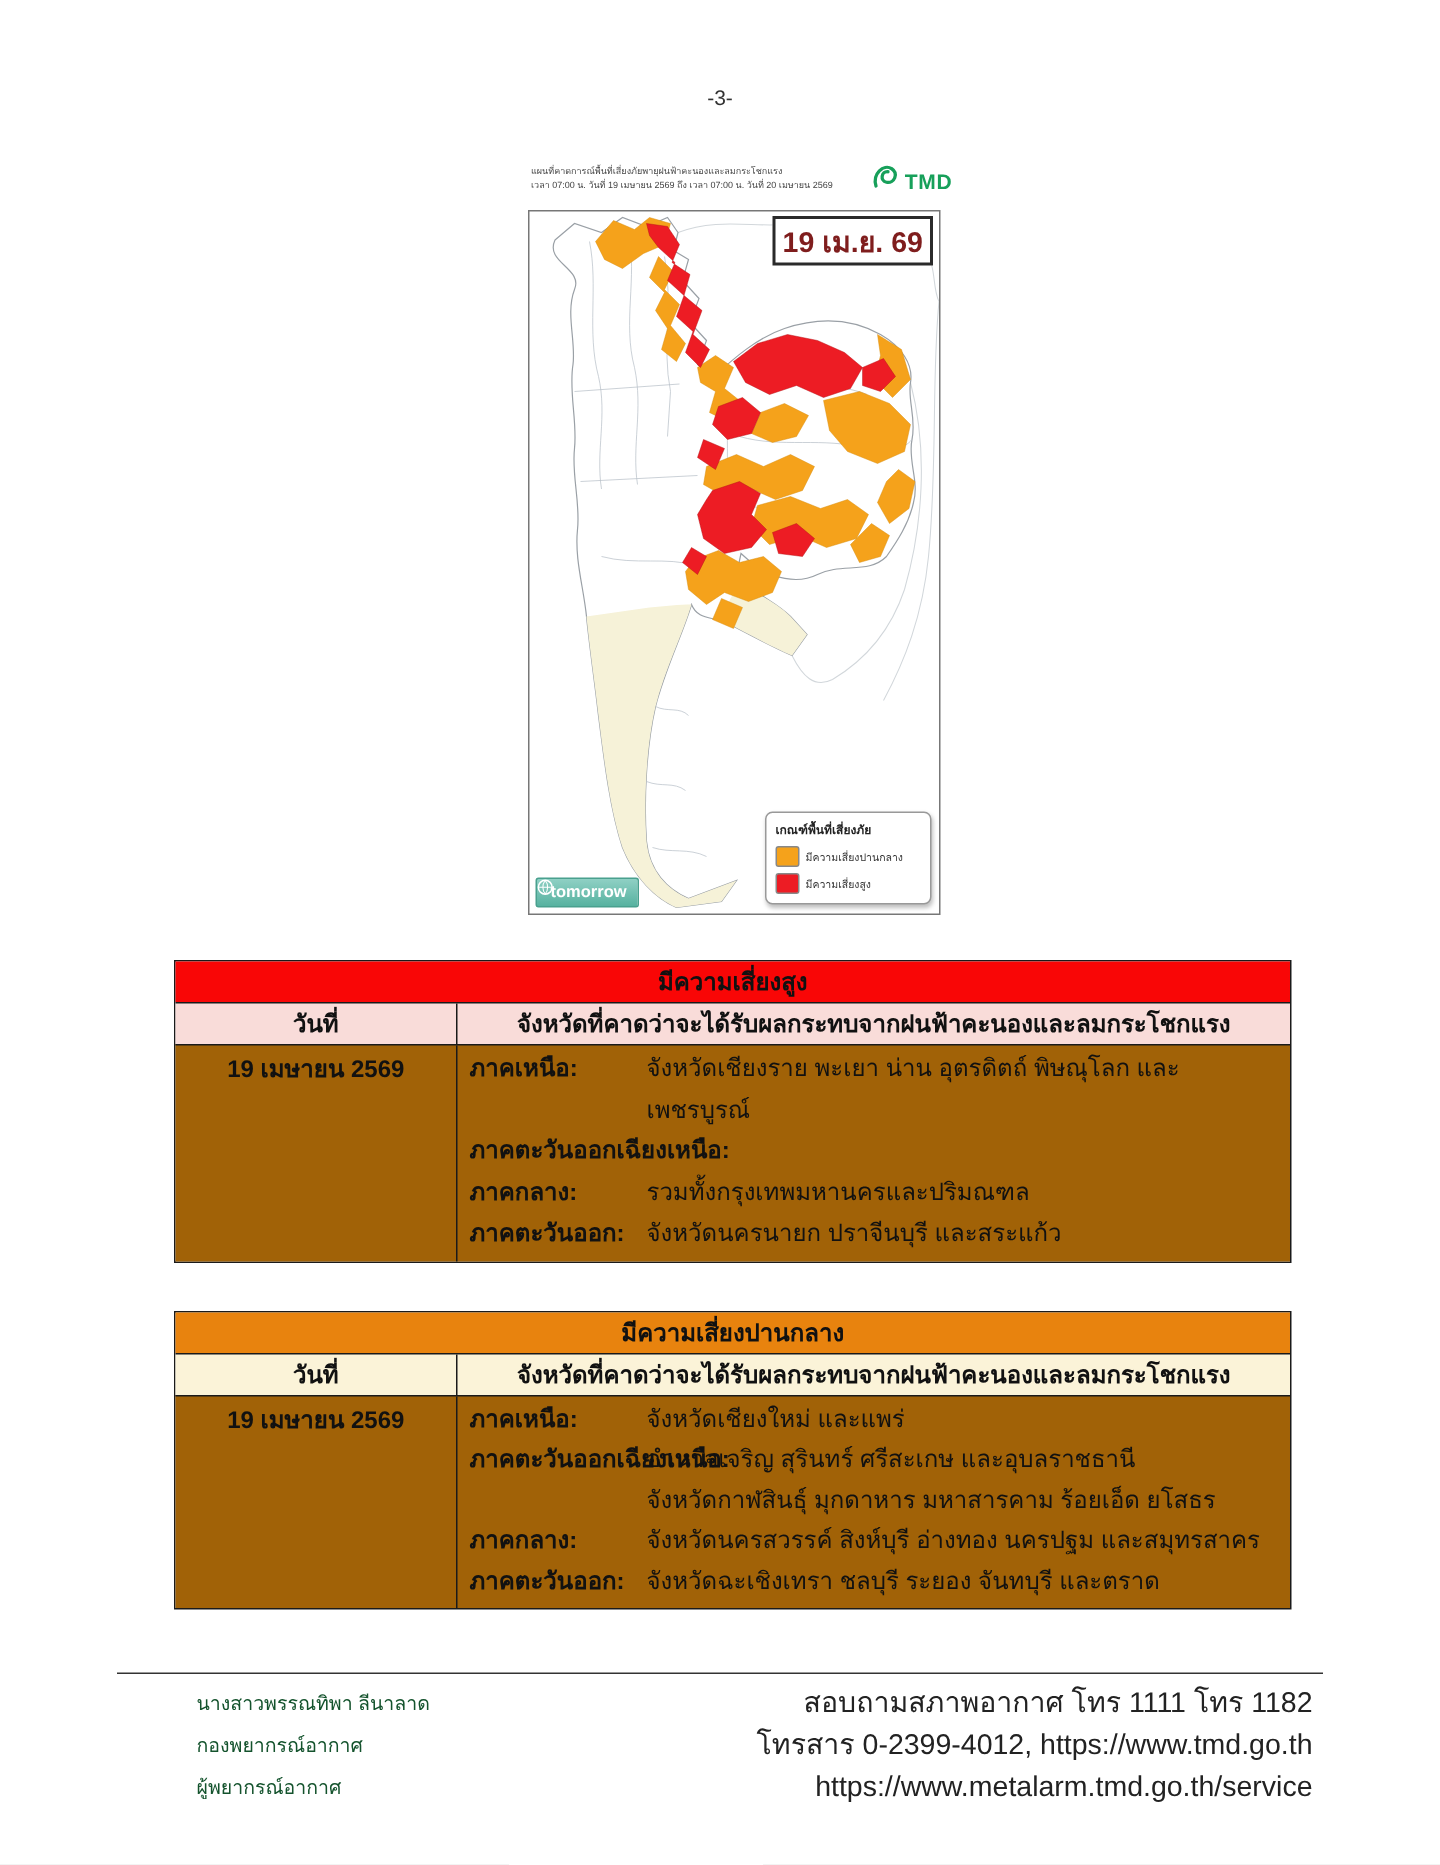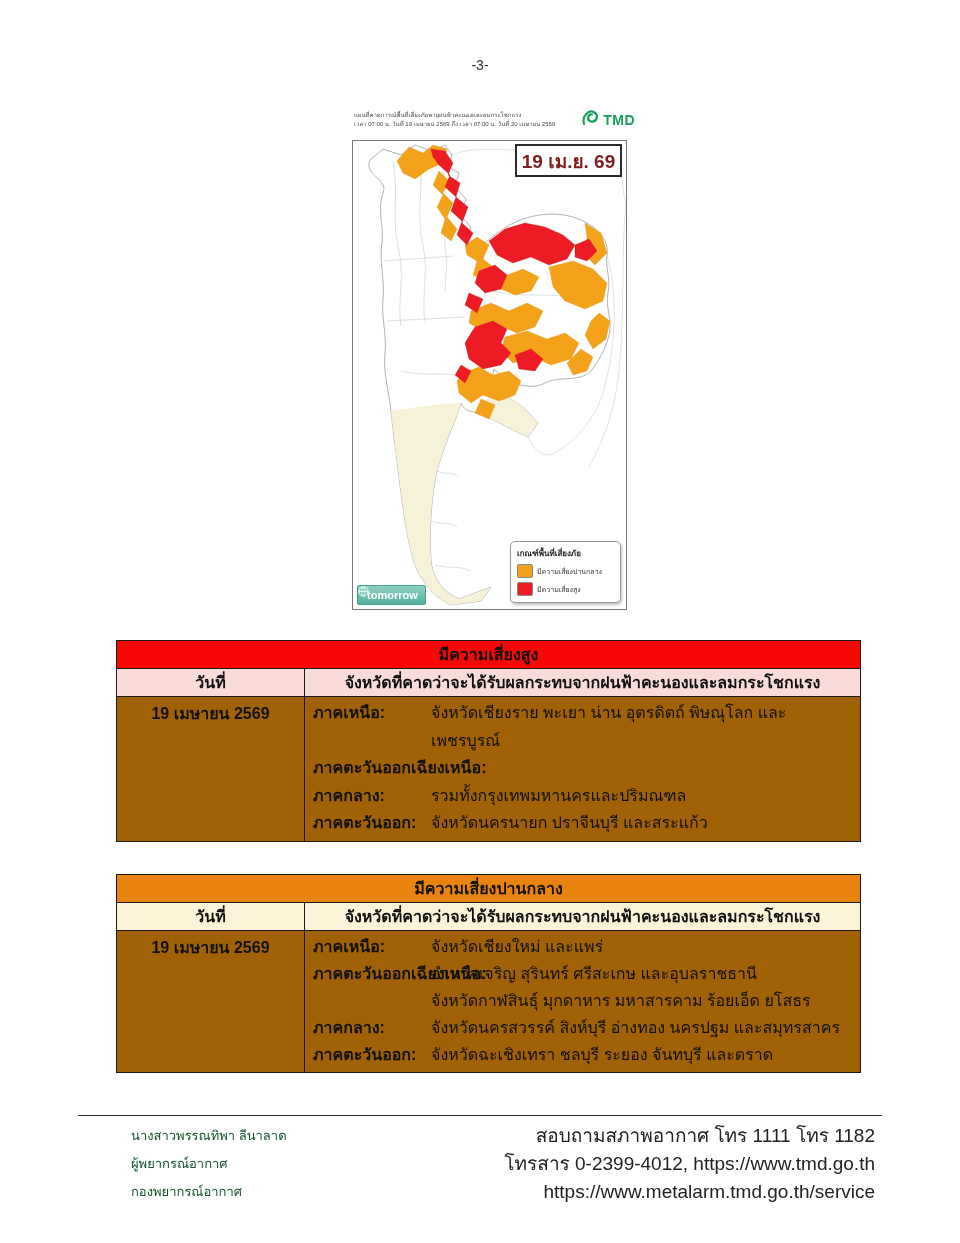--- a/index.html
+++ b/index.html
@@ -242,22 +242,22 @@
               <div>จังหวัดฉะเชิงเทรา ชลบุรี ระยอง จันทบุรี และตราด</div>
             </div>
         </div>
       </div>
     </div>
   </div>
 
   <div class="footer-rule"></div>
   <div class="f-left">
     <div>นางสาวพรรณทิพา ลีนาลาด</div>
+    <div>กองพยากรณ์อากาศ</div>
     <div>ผู้พยากรณ์อากาศ</div>
-    <div>กองพยากรณ์อากาศ</div>
   </div>
   <div class="f-right">
     <div>สอบถามสภาพอากาศ โทร 1111 โทร 1182</div>
     <div>โทรสาร 0-2399-4012, https://www.tmd.go.th</div>
     <div>https://www.metalarm.tmd.go.th/service</div>
   </div>
 
 </div>
 
 </body></html>

